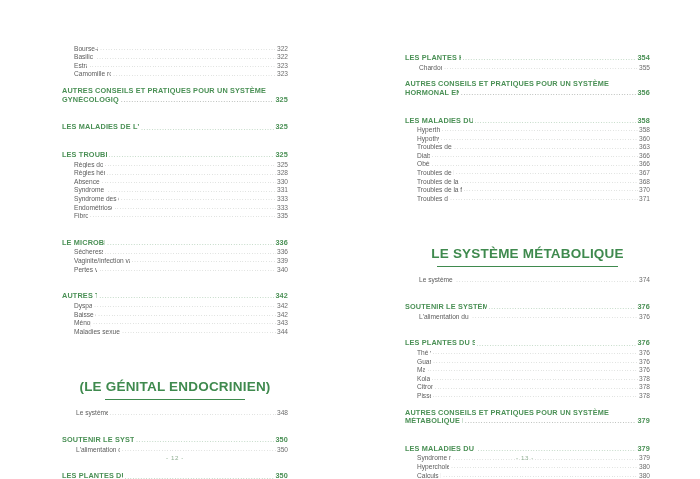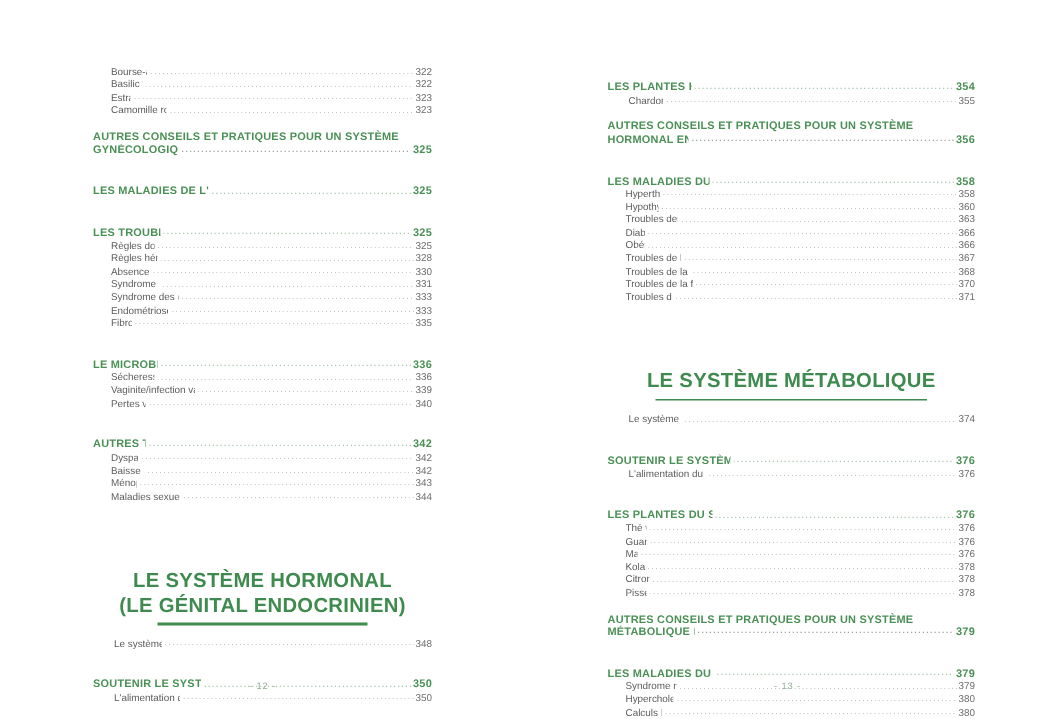--- a/index.html
+++ b/index.html
@@ -274,21 +274,20 @@
             <span class="pg">343</span>
           </div>
           <div class="entry lvl2">
             <span class="lbl">Maladies sexuellement transmissibles</span>
             <span class="dots">............................................................................................................................................</span>
             <span class="pg">344</span>
           </div>
         </div>
 
       <div class="section-title title-narrow title-gap-top">
-        <span class="t-line">LE SYSTÈME HORMONAL</span>
         <span class="t-line">(LE GÉNITAL ENDOCRINIEN)</span>
         <span class="rule"></span>
       </div>
 
       <div class="entry lvl2 lvl2-indent">
         <span class="lbl">Le système endocrinien</span>
         <span class="dots">............................................................................................................................................</span>
         <span class="pg">348</span>
       </div>
 

